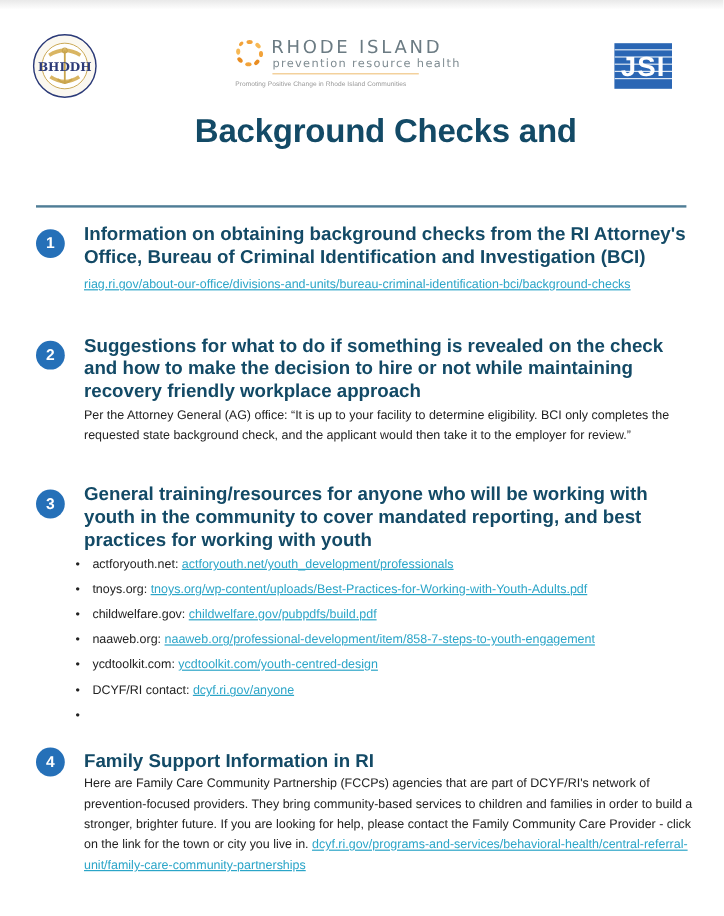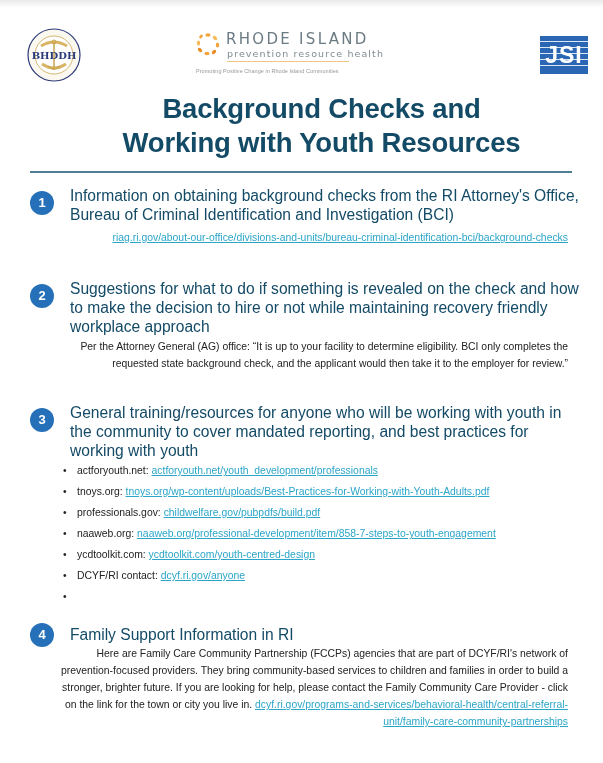--- a/index.html
+++ b/index.html
@@ -16,37 +16,37 @@
 
     .ripr-mark { position: absolute; left: 0; top: 2px; width: 24px; height: 24px; }
     .ripr-title { position: absolute; left: 30px; top: 0px; font-family: "DejaVu Sans", sans-serif;
       font-size: 15px; letter-spacing: 2.3px; color: #6b7b83; white-space: nowrap; }
     .ripr-sub { position: absolute; left: 31px; top: 18px; font-family: "DejaVu Sans", sans-serif;
       font-size: 9.5px; letter-spacing: 1.1px; color: #7f8c92; white-space: nowrap; }
     .ripr-line { position: absolute; left: 31px; top: 31px; width: 122px; height: 1px; background: #f0c684; }
     .ripr-tag { position: absolute; left: 0px; top: 38px; font-size: 5.5px; color: #999; white-space: nowrap; letter-spacing: 0.05px; }
 
     .jsi-box { position: absolute; left: 0; top: 0; width: 48px; height: 38px; background: #2a66b4;
-      overflow: hidden; margin-left: 28px; }
+      overflow: hidden; }
     .jsi-stripe { position: absolute; left: 0; width: 48px; height: 1px; background: #dbe6f3; }
     .jsi-text { position: absolute; left: 0; top: 6px; width: 48px; text-align: center; color: #fff;
       font-weight: bold; font-size: 23px; letter-spacing: 1px; font-family: "Liberation Sans", sans-serif; }
 
     
     .title { position: absolute; left: 0; top: 92px; width: 603px; text-align: center;
       color: #134a66; font-weight: bold; font-size: 27.5px; line-height: 34px; letter-spacing: -0.2px; padding-left: 40px; }
     .title-rule { position: absolute; left: 30px; top: 171px; width: 542px; height: 2px; background: #4f7d96; }
 
     
     .section { position: absolute; left: 0; width: 603px; }
     .badge { position: absolute; left: 30px; width: 24px; height: 24px; border-radius: 50%;
       background: #2570b8; color: #fff; font-weight: bold; font-size: 13px; line-height: 24px; text-align: center; }
-    .sec-heading { position: absolute; left: 70px; width: 510px; color: #134a66; font-weight: normal;
+    .sec-heading { position: absolute; left: 70px; width: 510px; color: #134a66; font-weight: bold;
       font-size: 15.6px; line-height: 19px; }
-    .sec-body { position: absolute; left: 58px; width: 510px; font-size: 10.4px; line-height: 17px; color: #222; text-align: right; }
+    .sec-body { position: absolute; left: 70px; width: 510px; font-size: 10.4px; line-height: 17px; color: #222; }
     a.link { color: #2ba5c8; text-decoration: underline; }
 
     ul.reslist { list-style: none; }
     ul.reslist li { position: relative; padding-left: 20px; font-size: 10.4px; line-height: 21px; white-space: nowrap; }
     ul.reslist li .bullet { position: absolute; left: 6px; top: 0; }
   </style>
 </head>
 <body>
 
 <div class="topshadow"></div>
@@ -87,21 +87,20 @@
     <div class="jsi-stripe" style="top:11px"></div>
     <div class="jsi-stripe" style="top:17px"></div>
     <div class="jsi-stripe" style="top:23px"></div>
     <div class="jsi-stripe" style="top:29px"></div>
     <div class="jsi-text">JSI</div>
   </div>
 </div>
 
 <div class="title">
   <div>Background Checks and</div>
-  <div>Working with Youth Resources</div>
 </div>
 <div class="title-rule"></div>
 
 <div class="section">
   <div class="badge" style="top:191px">1</div>
   <div class="sec-heading" style="top:186px">Information on obtaining background checks from the RI Attorney's Office, Bureau of Criminal Identification and Investigation (BCI)</div>
   <div class="sec-body" style="top:229px">
     <a class="link" href="#">riag.ri.gov/about-our-office/divisions-and-units/bureau-criminal-identification-bci/background-checks</a>
   </div>
 </div>
@@ -111,21 +110,21 @@
   <div class="sec-heading" style="top:279px">Suggestions for what to do if something is revealed on the check and how to make the decision to hire or not while maintaining recovery friendly workplace approach</div>
   <div class="sec-body" style="top:338px">Per the Attorney General (AG) office: “It is up to your facility to determine eligibility. BCI only completes the requested state background check, and the applicant would then take it to the employer for review.”</div>
 </div>
 
 <div class="section">
   <div class="badge" style="top:408px">3</div>
   <div class="sec-heading" style="top:403px">General training/resources for anyone who will be working with youth in the community to cover mandated reporting, and best practices for working with youth</div>
   <ul class="reslist" style="position:absolute; left:57px; top:460px; width:530px;">
     <li><span class="bullet">•</span><span>actforyouth.net:</span> <a class="link" href="#">actforyouth.net/youth_development/professionals</a></li>
     <li><span class="bullet">•</span><span>tnoys.org:</span> <a class="link" href="#">tnoys.org/wp-content/uploads/Best-Practices-for-Working-with-Youth-Adults.pdf</a></li>
-    <li><span class="bullet">•</span><span>professionals.gov:</span> <a class="link" href="#">childwelfare.gov/pubpdfs/build.pdf</a></li>
+    <li><span class="bullet">•</span><span>childwelfare.gov:</span> <a class="link" href="#">childwelfare.gov/pubpdfs/build.pdf</a></li>
     <li><span class="bullet">•</span><span>naaweb.org:</span> <a class="link" href="#">naaweb.org/professional-development/item/858-7-steps-to-youth-engagement</a></li>
     <li><span class="bullet">•</span><span>ycdtoolkit.com:</span> <a class="link" href="#">ycdtoolkit.com/youth-centred-design</a></li>
     <li><span class="bullet">•</span><span>DCYF/RI contact:</span> <a class="link" href="#">dcyf.ri.gov/anyone</a></li>
     <li><span class="bullet">•</span></li>
   </ul>
 </div>
 
 <div class="section">
   <div class="badge" style="top:623px">4</div>
   <div class="sec-heading" style="top:625px">Family Support Information in RI</div>

